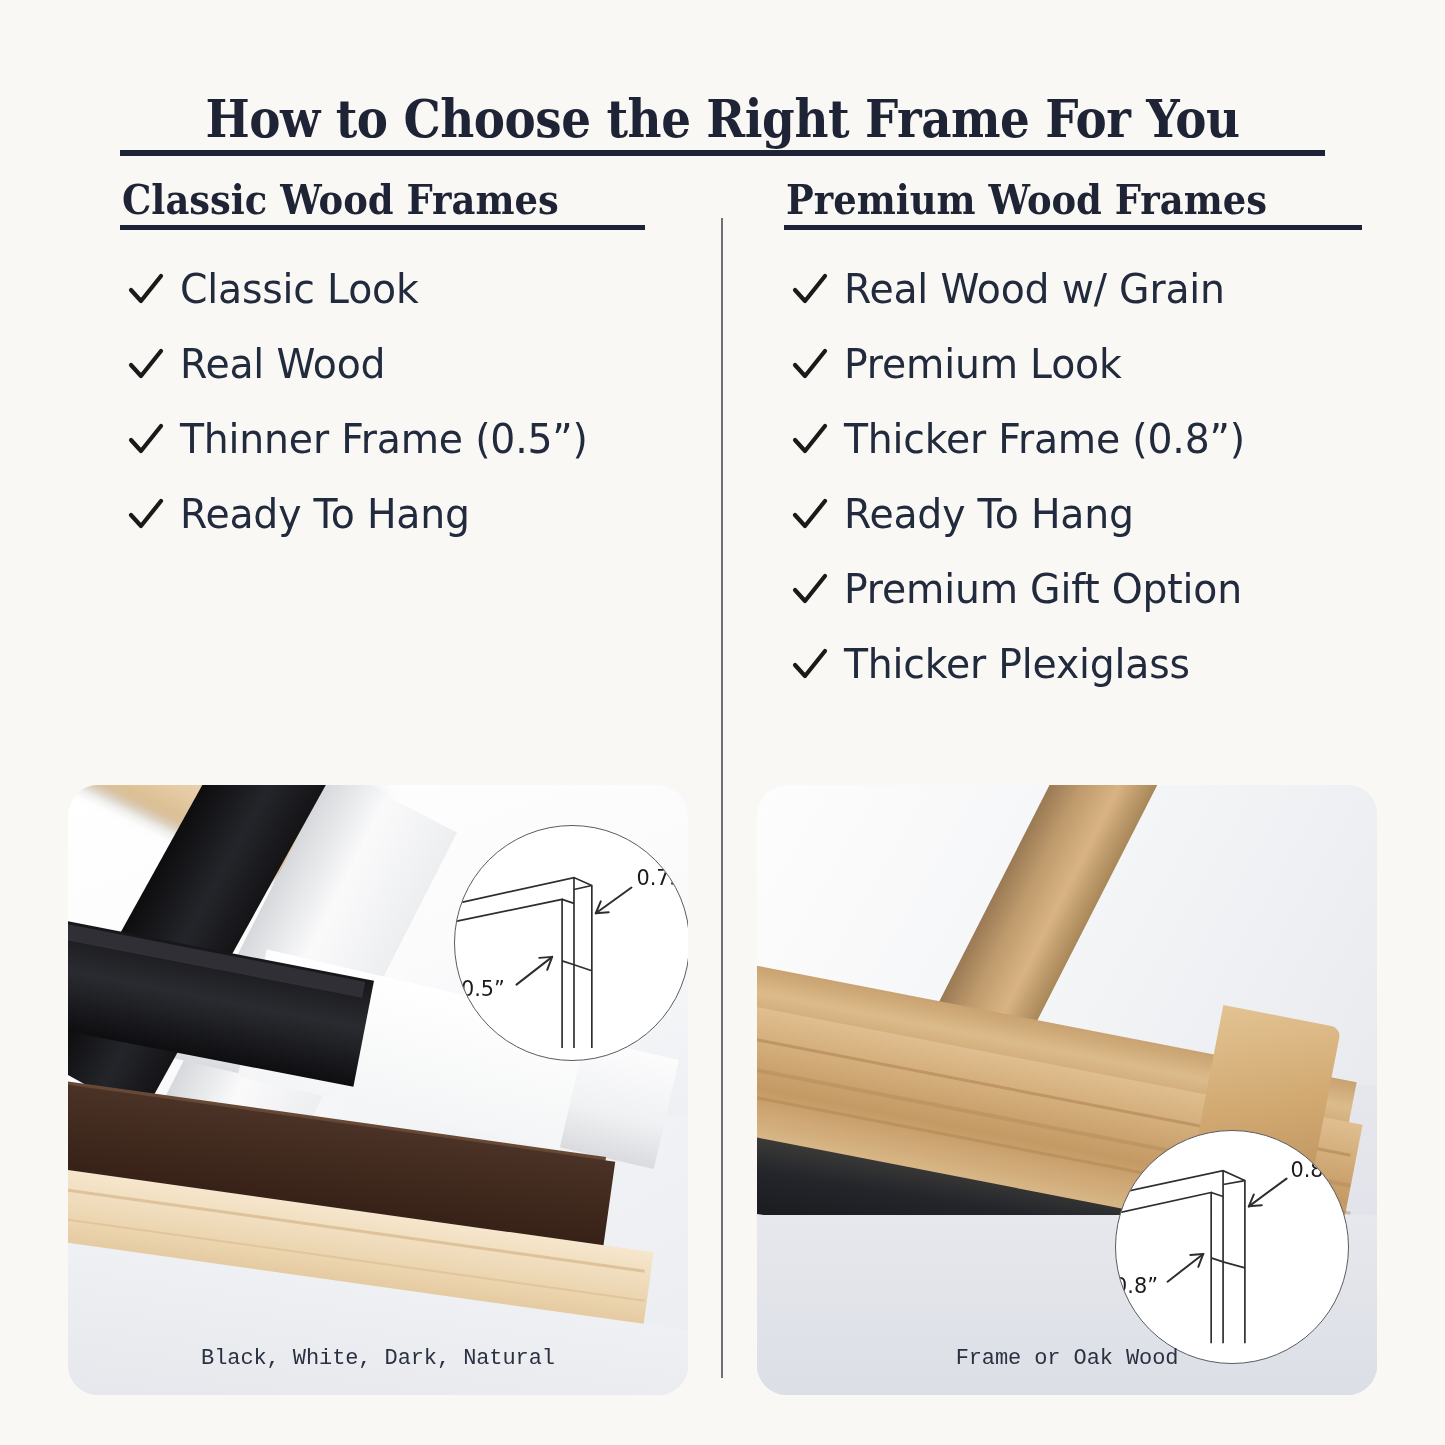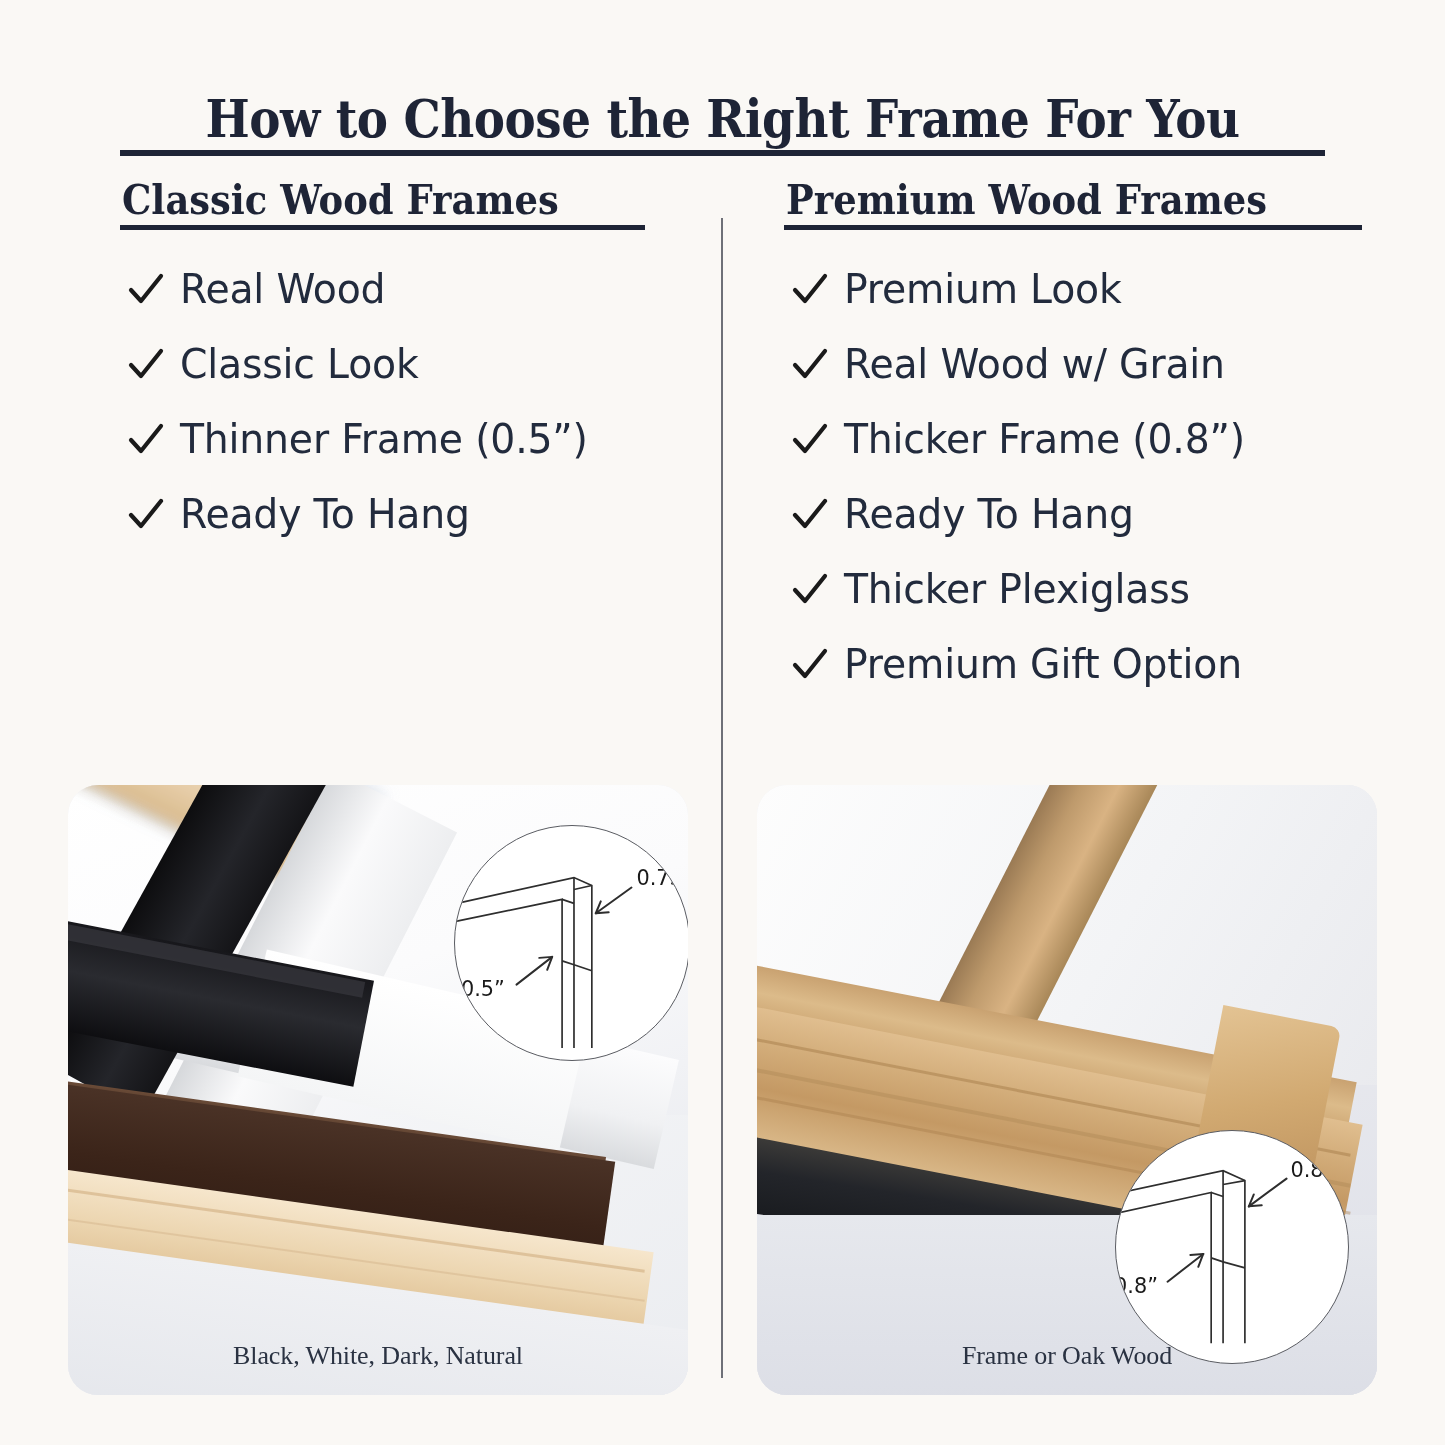--- a/index.html
+++ b/index.html
@@ -311,22 +311,22 @@
   .callout.left { left:386px; top:40px; width:236px; height:236px; }
   .callout.right{ left:358px; top:345px; width:234px; height:234px; }
 
   .callout svg{ display:block; width:100%; height:100%; }
 
   
   .photo-caption{
     position:absolute;
     left:0; right:0; bottom:24px;
     text-align:center;
-    font-family:Liberation Serif, serif;
-    font-size:26px;
+    font-family:Liberation Mono, monospace;
+    font-size:22px;
     color:#2A3242;
     letter-spacing:-0.1px;
   }
 </style>
 </head>
 <body>
 
 <div class="page">
 
   <div class="main-title">How to Choose the Right Frame For You</div>
@@ -340,96 +340,96 @@
 
   <div class="divider"></div>
 
   <div class="feature-list left">
     <div class="feature-row">
       <span class="check-icon">
         <svg viewBox="0 0 40 40" width="40" height="40">
             <path d="M5 20 L15 31 L35 6" fill="none" stroke="#1A1A1A" stroke-width="4.2" stroke-linecap="round" stroke-linejoin="round"></path>
           </svg>
       </span>
+      <span class="feature-label">Classic Look</span>
+    </div>
+    <div class="feature-row">
+      <span class="check-icon">
+        <svg viewBox="0 0 40 40" width="40" height="40">
+            <path d="M5 20 L15 31 L35 6" fill="none" stroke="#1A1A1A" stroke-width="4.2" stroke-linecap="round" stroke-linejoin="round"></path>
+          </svg>
+      </span>
       <span class="feature-label">Real Wood</span>
     </div>
     <div class="feature-row">
       <span class="check-icon">
         <svg viewBox="0 0 40 40" width="40" height="40">
             <path d="M5 20 L15 31 L35 6" fill="none" stroke="#1A1A1A" stroke-width="4.2" stroke-linecap="round" stroke-linejoin="round"></path>
           </svg>
       </span>
-      <span class="feature-label">Classic Look</span>
-    </div>
-    <div class="feature-row">
-      <span class="check-icon">
-        <svg viewBox="0 0 40 40" width="40" height="40">
-            <path d="M5 20 L15 31 L35 6" fill="none" stroke="#1A1A1A" stroke-width="4.2" stroke-linecap="round" stroke-linejoin="round"></path>
-          </svg>
-      </span>
       <span class="feature-label">Thinner Frame (0.5”)</span>
     </div>
     <div class="feature-row">
       <span class="check-icon">
         <svg viewBox="0 0 40 40" width="40" height="40">
             <path d="M5 20 L15 31 L35 6" fill="none" stroke="#1A1A1A" stroke-width="4.2" stroke-linecap="round" stroke-linejoin="round"></path>
           </svg>
       </span>
       <span class="feature-label">Ready To Hang</span>
     </div>
   </div>
 
   <div class="feature-list right">
     <div class="feature-row">
       <span class="check-icon">
         <svg viewBox="0 0 40 40" width="40" height="40">
             <path d="M5 20 L15 31 L35 6" fill="none" stroke="#1A1A1A" stroke-width="4.2" stroke-linecap="round" stroke-linejoin="round"></path>
           </svg>
       </span>
+      <span class="feature-label">Real Wood w/ Grain</span>
+    </div>
+    <div class="feature-row">
+      <span class="check-icon">
+        <svg viewBox="0 0 40 40" width="40" height="40">
+            <path d="M5 20 L15 31 L35 6" fill="none" stroke="#1A1A1A" stroke-width="4.2" stroke-linecap="round" stroke-linejoin="round"></path>
+          </svg>
+      </span>
       <span class="feature-label">Premium Look</span>
     </div>
     <div class="feature-row">
       <span class="check-icon">
         <svg viewBox="0 0 40 40" width="40" height="40">
             <path d="M5 20 L15 31 L35 6" fill="none" stroke="#1A1A1A" stroke-width="4.2" stroke-linecap="round" stroke-linejoin="round"></path>
           </svg>
       </span>
-      <span class="feature-label">Real Wood w/ Grain</span>
-    </div>
-    <div class="feature-row">
-      <span class="check-icon">
-        <svg viewBox="0 0 40 40" width="40" height="40">
-            <path d="M5 20 L15 31 L35 6" fill="none" stroke="#1A1A1A" stroke-width="4.2" stroke-linecap="round" stroke-linejoin="round"></path>
-          </svg>
-      </span>
       <span class="feature-label">Thicker Frame (0.8”)</span>
     </div>
     <div class="feature-row">
       <span class="check-icon">
         <svg viewBox="0 0 40 40" width="40" height="40">
             <path d="M5 20 L15 31 L35 6" fill="none" stroke="#1A1A1A" stroke-width="4.2" stroke-linecap="round" stroke-linejoin="round"></path>
           </svg>
       </span>
       <span class="feature-label">Ready To Hang</span>
     </div>
     <div class="feature-row">
       <span class="check-icon">
         <svg viewBox="0 0 40 40" width="40" height="40">
             <path d="M5 20 L15 31 L35 6" fill="none" stroke="#1A1A1A" stroke-width="4.2" stroke-linecap="round" stroke-linejoin="round"></path>
           </svg>
       </span>
+      <span class="feature-label">Premium Gift Option</span>
+    </div>
+    <div class="feature-row">
+      <span class="check-icon">
+        <svg viewBox="0 0 40 40" width="40" height="40">
+            <path d="M5 20 L15 31 L35 6" fill="none" stroke="#1A1A1A" stroke-width="4.2" stroke-linecap="round" stroke-linejoin="round"></path>
+          </svg>
+      </span>
       <span class="feature-label">Thicker Plexiglass</span>
-    </div>
-    <div class="feature-row">
-      <span class="check-icon">
-        <svg viewBox="0 0 40 40" width="40" height="40">
-            <path d="M5 20 L15 31 L35 6" fill="none" stroke="#1A1A1A" stroke-width="4.2" stroke-linecap="round" stroke-linejoin="round"></path>
-          </svg>
-      </span>
-      <span class="feature-label">Premium Gift Option</span>
     </div>
   </div>
 
   <div class="photo-panel left">
     <div class="photo-stage">
       <div class="bg-left"></div>
       <div class="slab l-wall"></div>
       <div class="slab l-blue-sliver"></div>
       <div class="slab l-pine-top"></div>
       <div class="slab l-white-legA"></div>

